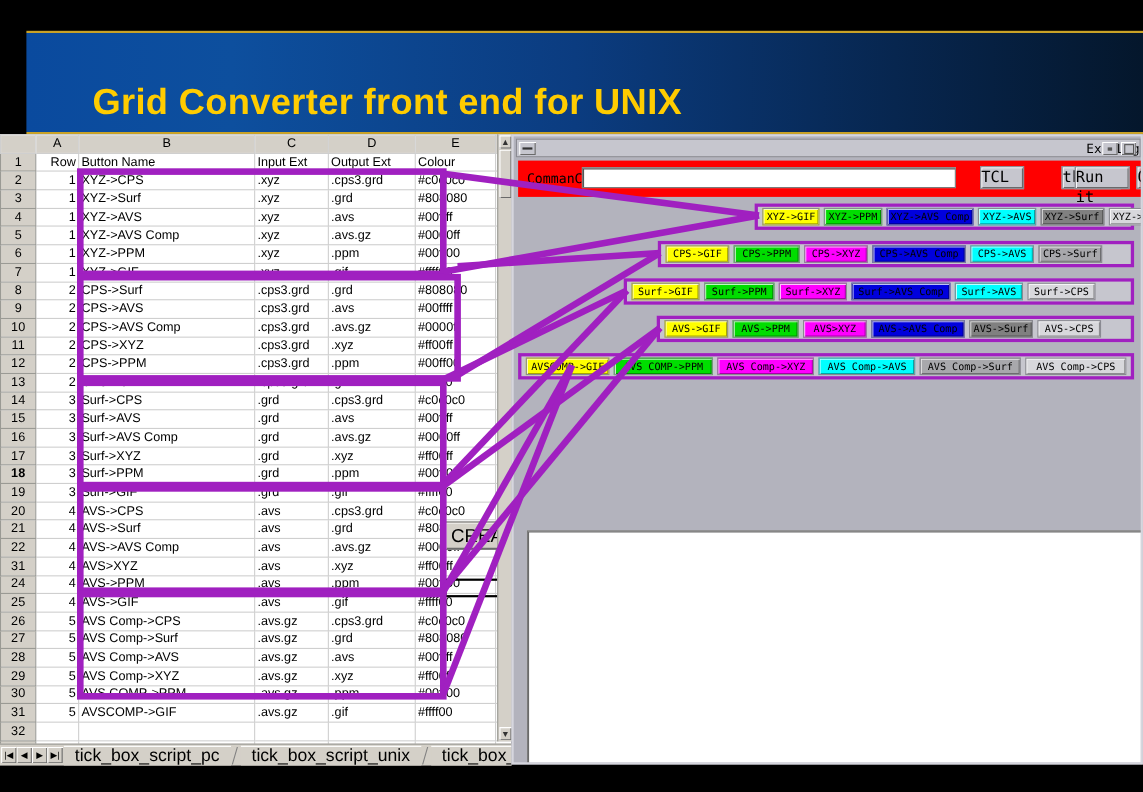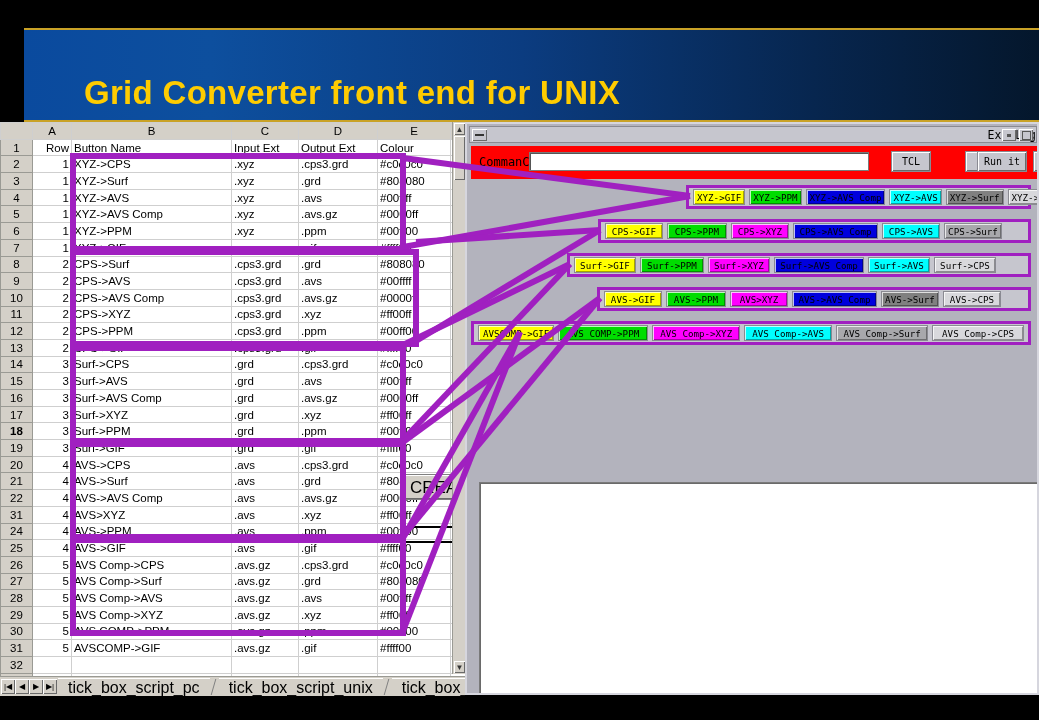--- a/index.html
+++ b/index.html
@@ -89,21 +89,21 @@
     box-shadow:inset 1px 1px 0 #fff, inset -1px -1px 0 #6a6a6a;}
   .tb-r2::after{content:"";position:absolute;left:3px;top:2px;width:7px;height:7px;border:1px solid #555;}
 
   .cmdbar{position:absolute;left:4px;top:22px;width:1026px;height:33px;background:#ff0000;}
   .cmdlabel{position:absolute;left:8px;top:9px;font-size:12px;color:#000;
     font-family:"DejaVu Sans Mono",monospace;}
   .cmdinput{position:absolute;left:58px;top:6px;width:340px;height:19px;background:#fff;
     border:1px solid #7a7a7a;box-shadow:inset 1px 1px 0 #555;box-sizing:border-box;}
   .cmdbtn{position:absolute;top:5px;height:21px;background:#c6c6ce;
     border:1px solid #8a8a92;box-shadow:inset 1px 1px 0 #fff, inset -1px -1px 0 #6a6a6a;
-    font-size:10px;line-height:19px;text-align:center;color:#000;box-sizing:border-box;
+    font-size:14px;line-height:19px;color:#000;box-sizing:border-box;
     font-family:"DejaVu Sans Mono",monospace;}
 
   .btnrow{position:absolute;height:24px;border:3px solid #a020c0;background:#c6c6ce;box-sizing:border-box;
     display:flex;align-items:center;gap:4px;padding:0 4px;}
   .tkbtn{height:16px;line-height:15px;font-size:9.2px;text-align:center;color:#000;
     border:1px solid #8a8a92;box-shadow:inset 1px 1px 0 rgba(255,255,255,.75), inset -1px -1px 0 rgba(0,0,0,.35);
     white-space:nowrap;box-sizing:border-box;padding:0 3px;font-family:"DejaVu Sans Mono",monospace;}
 
   .logarea{position:absolute;left:12px;top:358px;width:1010px;height:318px;background:#fff;
     border:1px solid #7a7a7a;box-shadow:inset 1px 1px 0 #6a6a6a;box-sizing:border-box;}

